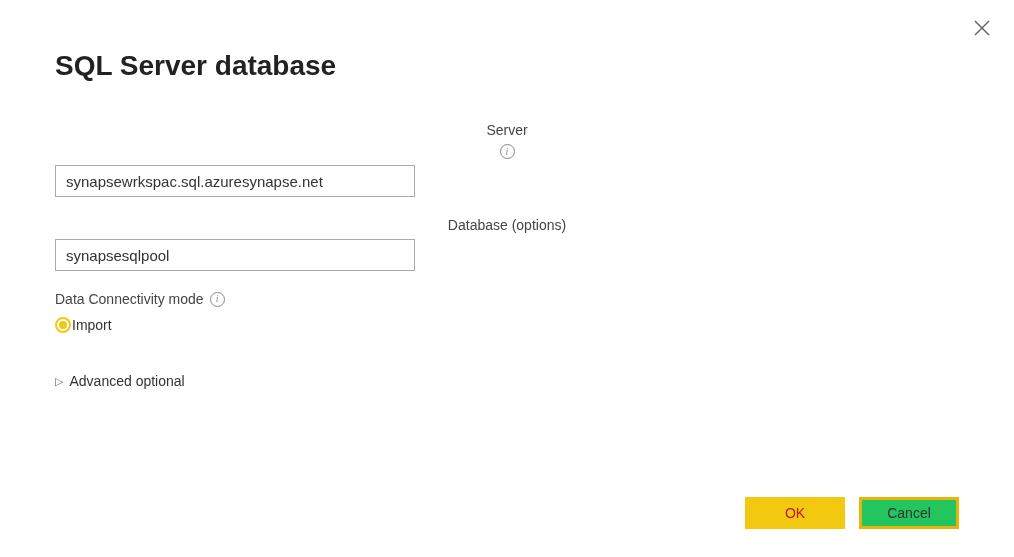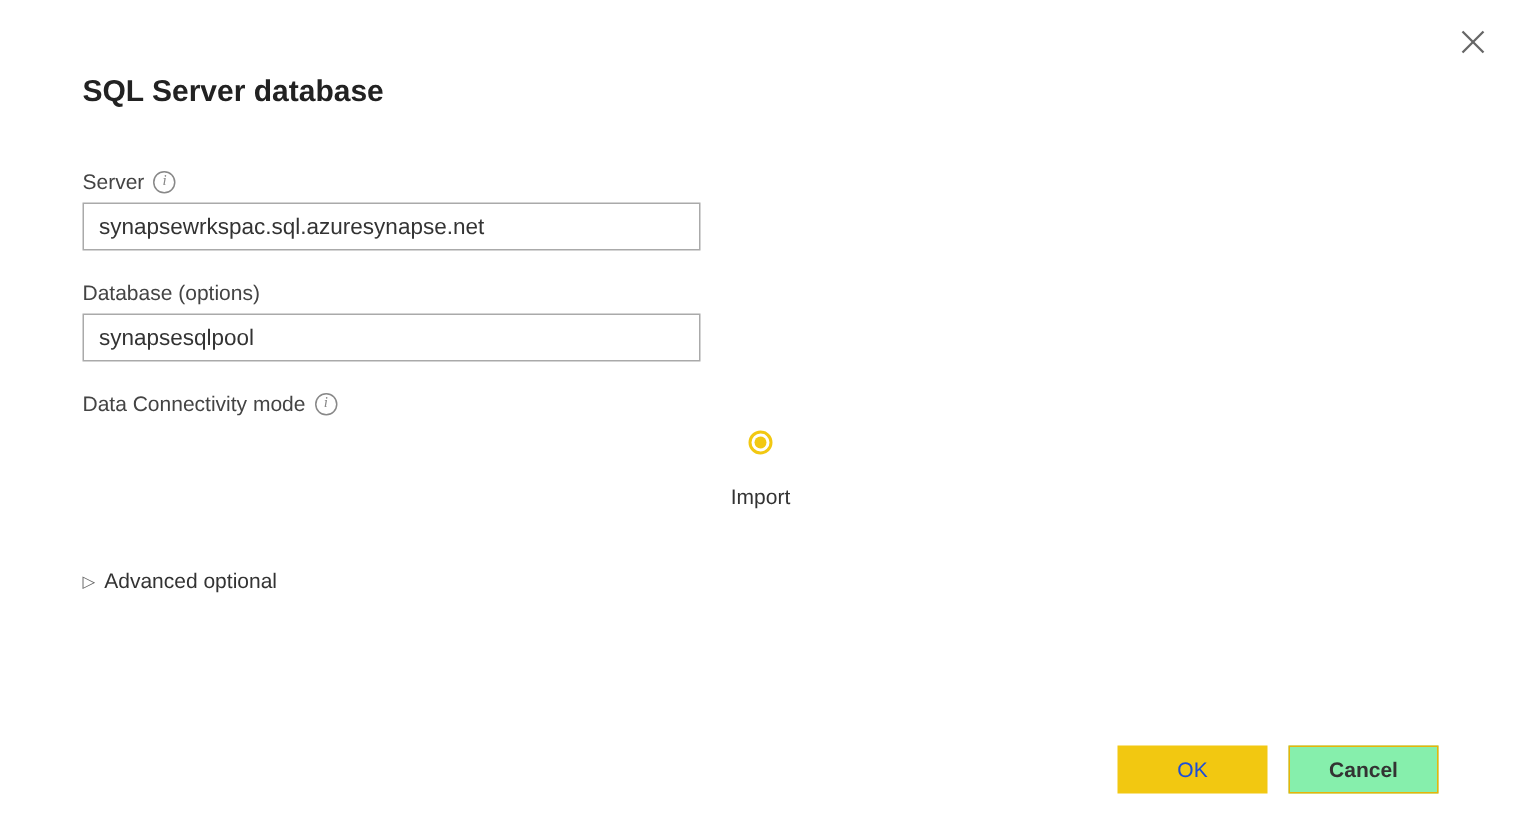--- a/index.html
+++ b/index.html
@@ -30,54 +30,55 @@
       cursor: pointer;
       color: #666;
     }
     .close-btn svg {
       width: 100%;
       height: 100%;
       stroke: #666;
       stroke-width: 1.5;
     }
     .title {
-      font-size: 20px;
+      font-size: 28px;
       font-weight: 600;
       color: #222;
       margin-bottom: 40px;
       margin-top: 10px;
     }
     .form-group {
       margin-bottom: 20px;
     }
     .form-label {
       font-size: 14px;
       color: #444;
       display: flex;
       align-items: center;
       gap: 6px;
       margin-bottom: 6px;
+      flex-direction: column;
     }
     .info-icon {
       display: inline-flex;
       align-items: center;
       justify-content: center;
       width: 15px;
       height: 15px;
       border: 1px solid #888;
       border-radius: 50%;
       font-size: 10px;
       font-style: italic;
       font-family: Georgia, serif;
       color: #888;
       line-height: 1;
       cursor: help;
     }
     .text-input {
-      width: 412px;
+      width: 360px;
       height: 32px;
       border: 1px solid #aaa;
       padding: 4px 10px;
       font-size: 15px;
       font-family: inherit;
       color: #333;
       outline: none;
     }
     .section-label {
       font-size: 14px;
@@ -89,23 +90,22 @@
       margin-bottom: 10px;
     }
     .radio-group {
       display: flex;
       flex-direction: column;
       gap: 12px;
     }
     .radio-row {
       display: flex;
       align-items: center;
-      gap: 20px;
-      cursor: pointer;
-      flex-direction: column;
+      gap: 1px;
+      cursor: pointer;
     }
     .radio-outer {
       width: 16px;
       height: 16px;
       border: 2px solid #999;
       border-radius: 50%;
       display: flex;
       align-items: center;
       justify-content: center;
       flex-shrink: 0;
@@ -151,27 +151,26 @@
       min-width: 100px;
       height: 32px;
       font-size: 14px;
       font-family: inherit;
       border: none;
       cursor: pointer;
       padding: 0 20px;
     }
     .btn-primary {
       background: #f2c811;
-      color: #1d4ed8;
+      color: #b91c1c;
     }
     .btn-secondary {
-      background: #86efac;
-      border: 1px solid #eab308;
-      color: #333;
-      font-weight: bold;
+      background: #22c55e;
+      border: 3px solid #eab308;
+      color: #333;
     }
   </style>
 </head>
 <body>
 
 <div class="dialog">
 
   <div class="close-btn">
     <svg viewBox="0 0 20 20">
       <line x1="3" y1="3" x2="17" y2="17"></line>

